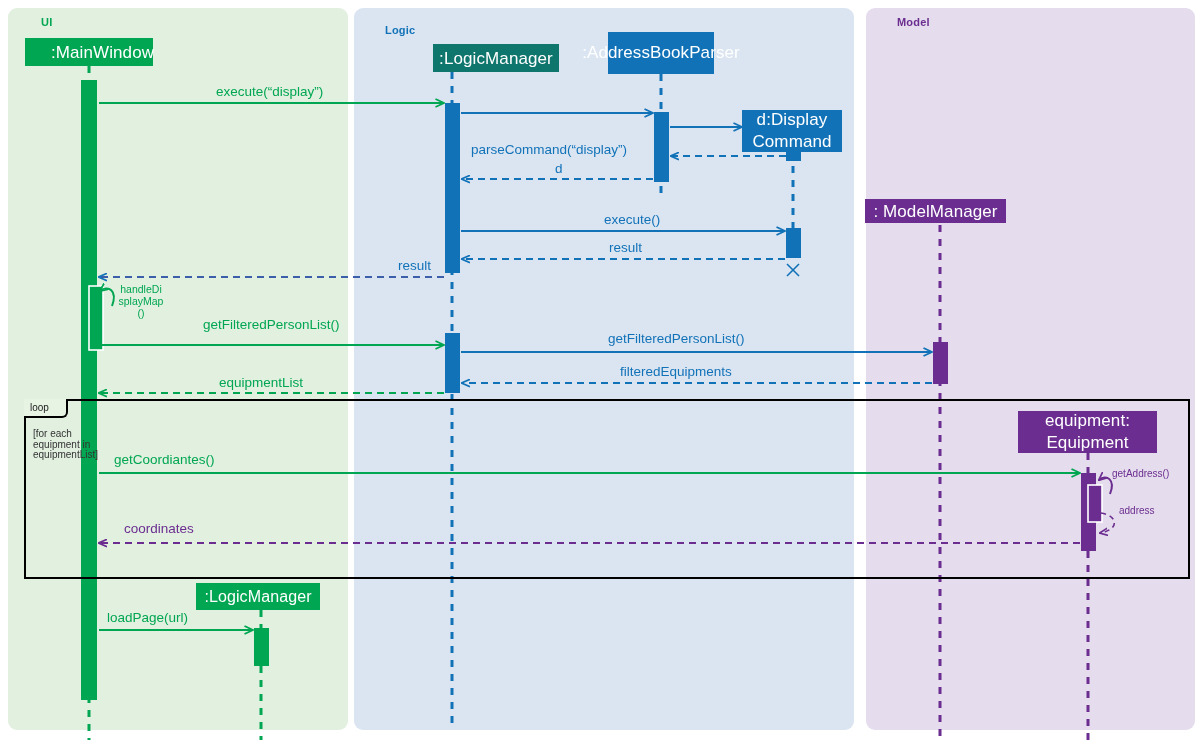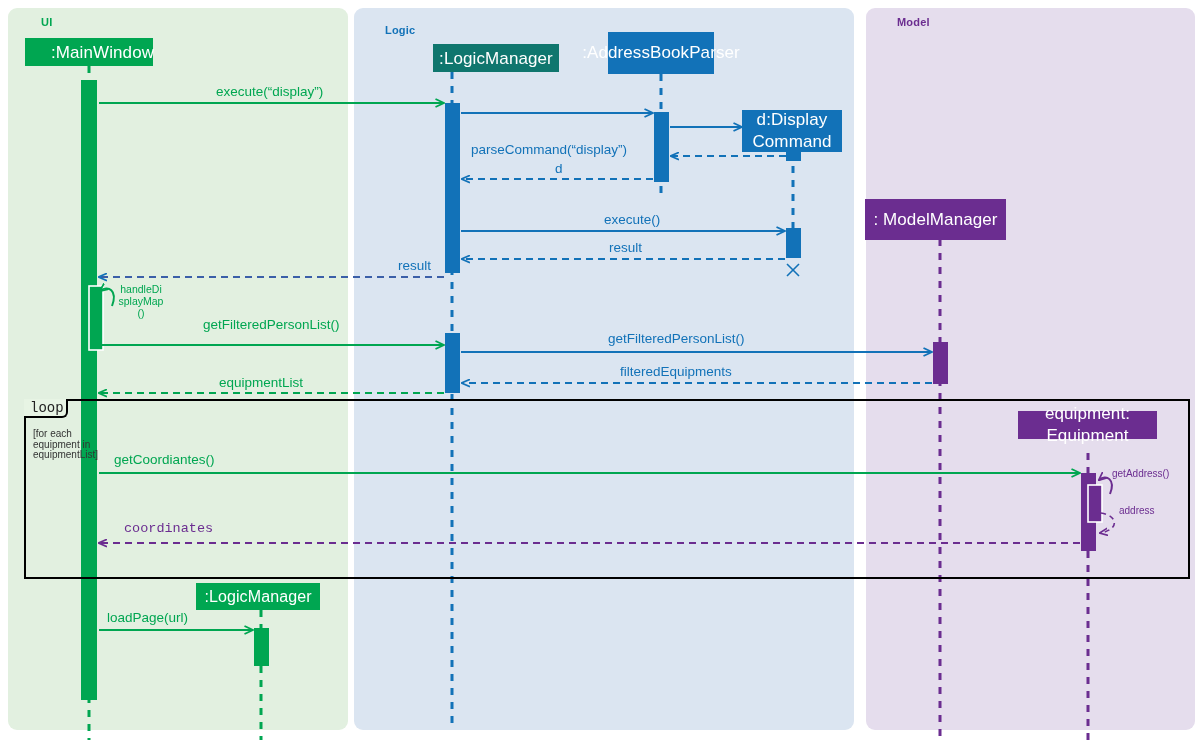--- a/index.html
+++ b/index.html
@@ -79,26 +79,25 @@
     box-sizing: border-box;
     background: transparent;
   }
   .frag-tab {
     position: absolute;
     border: 2px solid #000000;
     border-top: none;
     border-left: none;
     background: #e7f4e4;
     box-sizing: border-box;
-    font-size: 14px;
+    font-size: 10px;
     color: #222;
     display: flex;
     align-items: center;
     padding-left: 6px;
-    font-family: Liberation Mono, monospace;
   }
   .frag-guard {
     position: absolute;
     font-size: 10px;
     line-height: 10.5px;
     color: #333;
     width: 72px;
   }
   .xmark {
     position: absolute;
@@ -232,25 +231,25 @@
   <div class="participant two-line" style="left:608px; top:32px; width:106px; height:42px; background:#1272b8; ">
     <span>:Address</span>
     <span>BookParser</span>
   </div>
 
   <div class="participant two-line" style="left:742px; top:110px; width:100px; height:42px; background:#1272b8; flex-direction:column;">
     <span>d:Display</span>
     <span>Command</span>
   </div>
 
-  <div class="participant" style="left:865px; top:199px; width:141px; height:41px; background:#6b2d90;">
+  <div class="participant" style="left:865px; top:199px; width:141px; height:24px; background:#6b2d90;">
     <span>: ModelManager</span>
   </div>
 
-  <div class="participant two-line" style="left:1018px; top:411px; width:139px; height:28px; background:#6b2d90; flex-direction:column;">
+  <div class="participant two-line" style="left:1018px; top:411px; width:139px; height:42px; background:#6b2d90; flex-direction:column;">
     <span>equipment:</span>
     <span>Equipment</span>
   </div>
 
   <div class="frag" style="left:24px; top:399px; width:1166px; height:180px;"></div>
   <div class="frag-tab" style="left:24px; top:399px; width:44px; height:19px; border-radius:0 0 6px 0;">
     <span>loop</span>
   </div>
   <div class="frag-guard" style="left:33px; top:429px;">[for each equipment in equipmentList]</div>
 
@@ -279,19 +278,19 @@
   <div class="msg blue" style="left:620px; top:364px;">filteredEquipments</div>
 
   <div class="msg green" style="left:219px; top:375px;">equipmentList</div>
 
   <div class="msg green" style="left:114px; top:452px;">getCoordiantes()</div>
 
   <div class="msg tiny purple" style="left:1112px; top:468px;">getAddress()</div>
 
   <div class="msg tiny purple" style="left:1119px; top:505px;">address</div>
 
-  <div class="msg purple" style="left:124px; top:521px;font-family:Liberation Mono, monospace;">coordinates</div>
+  <div class="msg purple" style="left:124px; top:521px;">coordinates</div>
 
   <div class="msg green" style="left:107px; top:610px;">loadPage(url)</div>
 
   <div class="xmark" style="left:787px; top:262px; color:transparent;">X</div>
 
 </div>
 
 </body></html>

